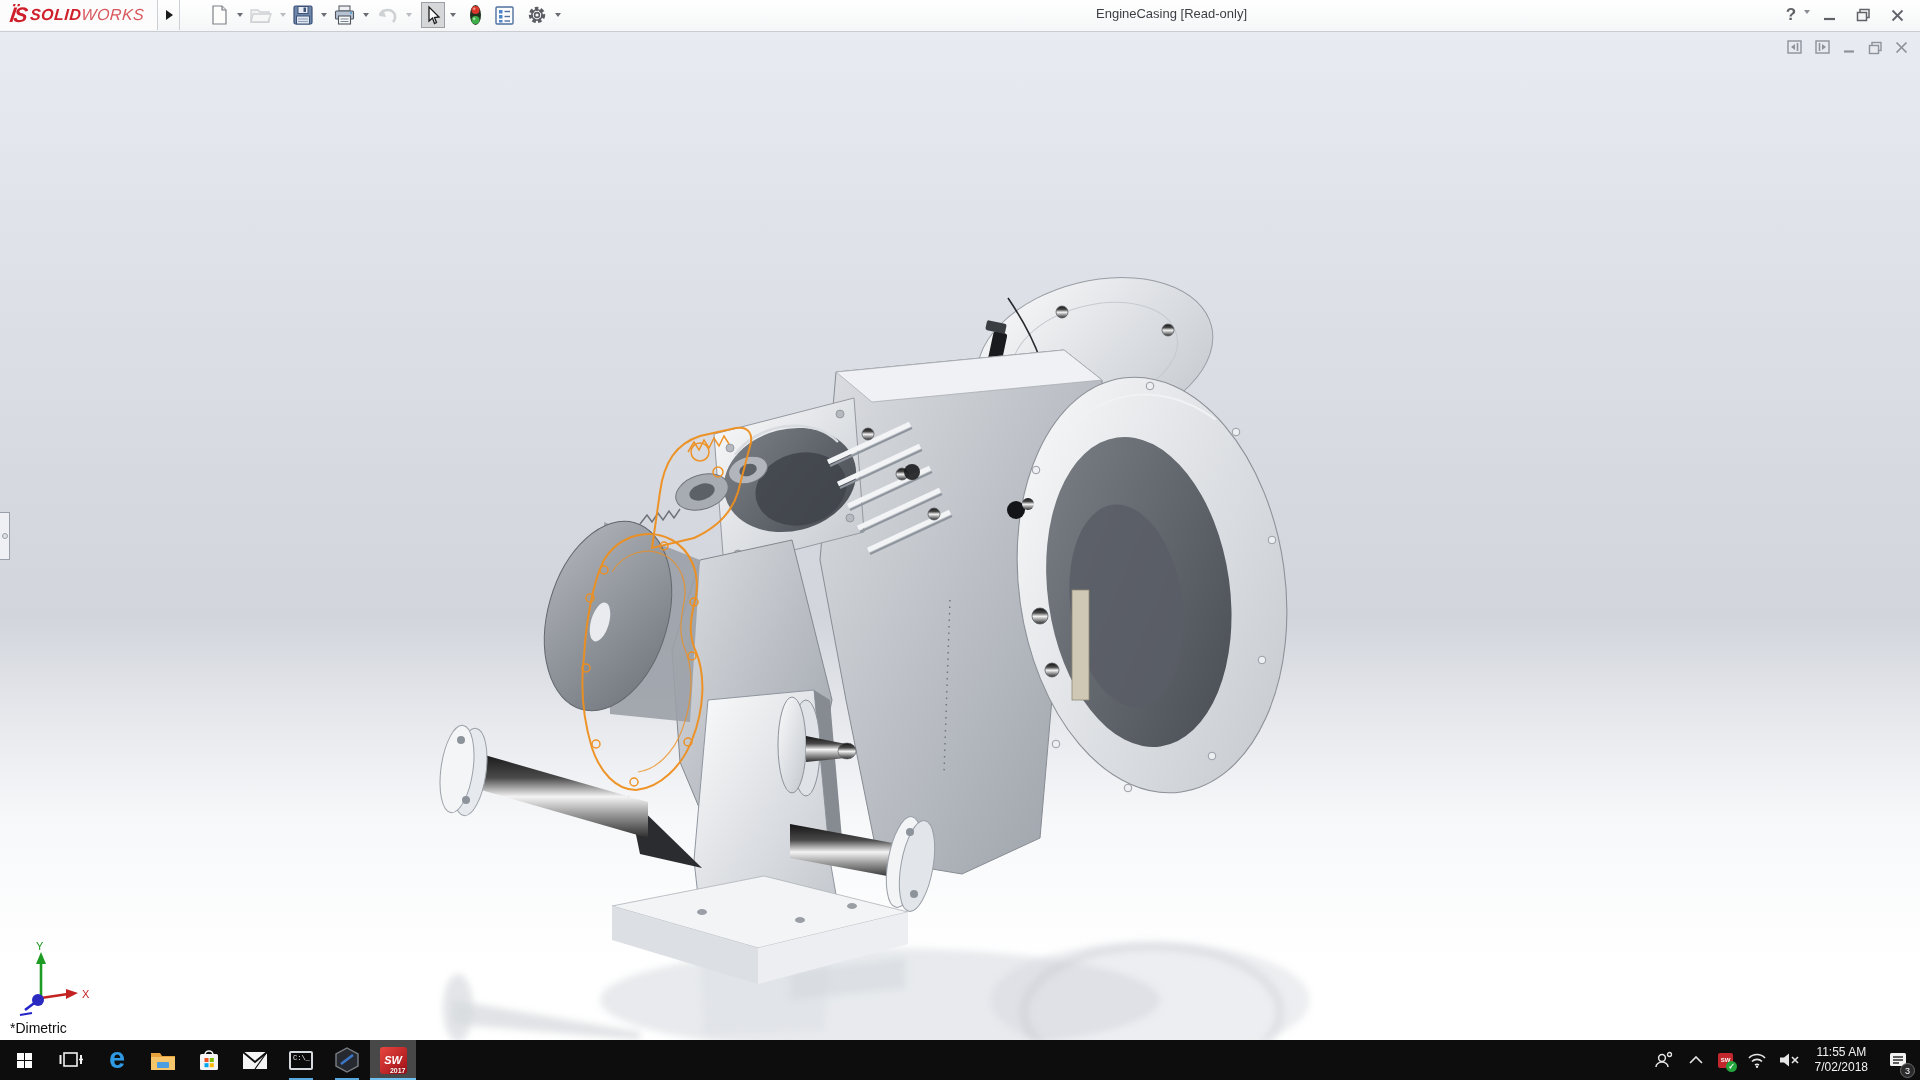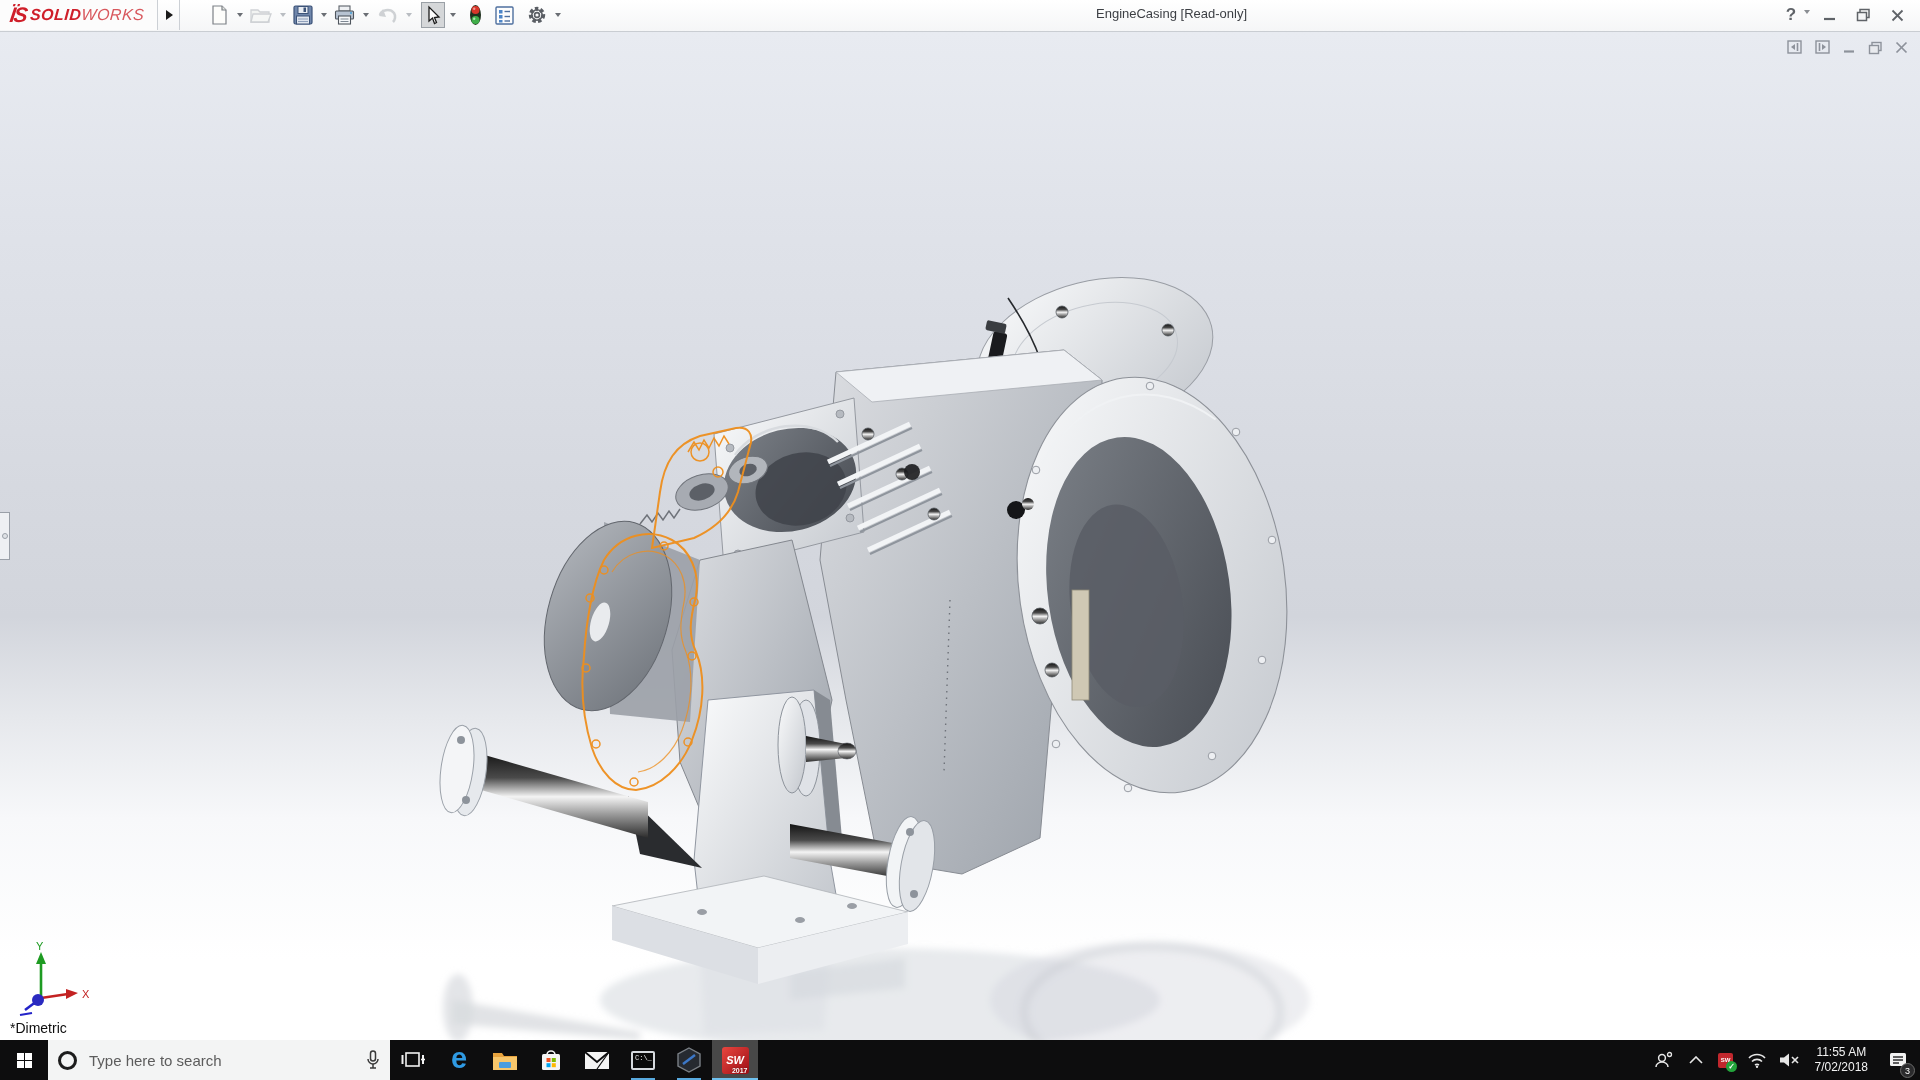--- a/index.html
+++ b/index.html
@@ -420,30 +420,20 @@
 <div class="taskbar">
   <div class="tb-start">
     <span class="winlogo">
         <span></span>
         <span></span>
         <span></span>
         <span></span>
       </span>
   </div>
 
-  <div class="search-box">
-    <span class="cortana-ring"></span>
-    <span class="search-text">Type here to search</span>
-    <svg width="14" height="20" viewBox="0 0 14 20">
-      <rect x="4.5" y="1" width="5" height="10" rx="2.5" fill="none" stroke="#3a3a3a" stroke-width="1.5"></rect>
-      <path d="M2,9 a5,5 0 0 0 10,0" fill="none" stroke="#3a3a3a" stroke-width="1.5"></path>
-      <line x1="7" y1="14" x2="7" y2="18" stroke="#3a3a3a" stroke-width="1.5"></line>
-      <line x1="4" y1="18" x2="10" y2="18" stroke="#3a3a3a" stroke-width="1.5"></line>
-      </svg>
-  </div>
 
   <div class="app-cell">
     <svg width="24" height="22">
       <rect x="5" y="4" width="13" height="13" fill="none" stroke="#f2f2f2" stroke-width="1.6"></rect>
       <line x1="1.5" y1="6" x2="1.5" y2="15" stroke="#f2f2f2" stroke-width="2"></line>
       <line x1="22" y1="6" x2="22" y2="15" stroke="#f2f2f2" stroke-width="2"></line>
       <line x1="20" y1="10.5" x2="24" y2="10.5" stroke="#f2f2f2" stroke-width="1.6"></line>
       </svg>
   </div>
 

